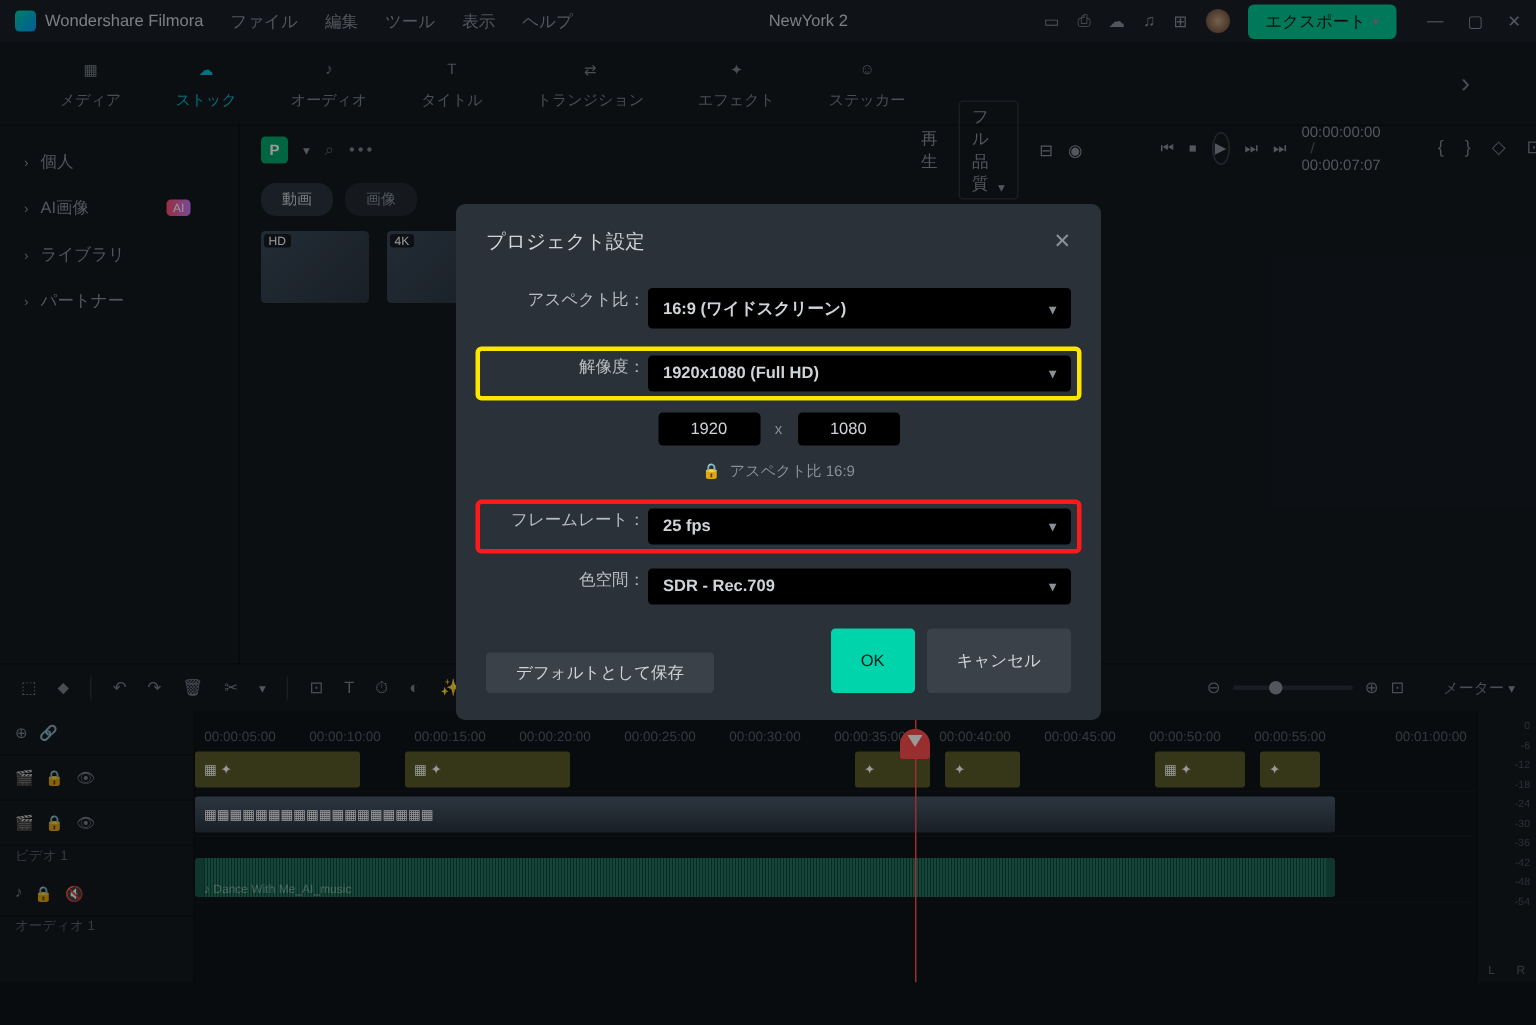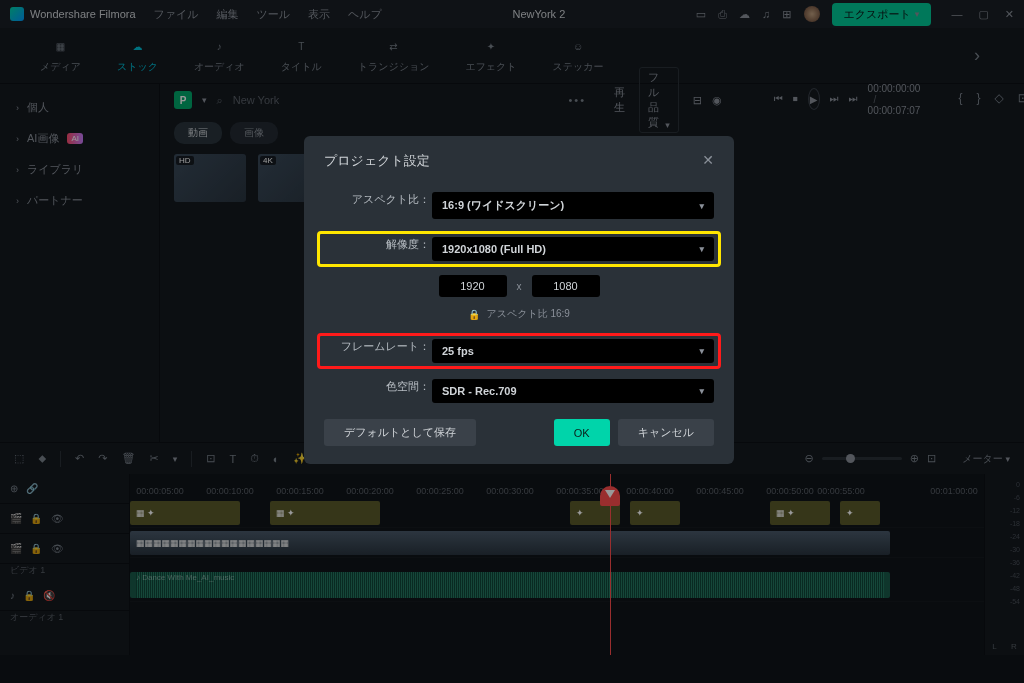--- a/index.html
+++ b/index.html
@@ -20,21 +20,21 @@
 .toptool .tab { display: flex; flex-direction: column; align-items: center; gap: 4px; font-size: 10px; color: #7a828b; cursor: pointer; }
 .toptool .tab.active { color: #00bcd4; }
 .toptool .tab .ticon { width: 20px; height: 18px; display: flex; align-items: center; justify-content: center; }
 .toptool .more { margin-left: auto; margin-right: 20px; font-size: 18px; color: #7a828b; }
 
 
 .maincontent { display: flex; height: 358px; }
 .leftside { width: 160px; background: #14191f; border-right: 1px solid #0c1014; padding: 8px 0; }
 .leftside .nav { padding: 8px 16px; font-size: 11px; color: #8a9099; display: flex; align-items: center; gap: 8px; cursor: pointer; }
 .leftside .nav .chev { font-size: 9px; }
-.ai-badge { background: linear-gradient(90deg,#ff4d6d,#c77dff); color: #fff; font-size: 8px; padding: 1px 4px; border-radius: 3px; }
+.ai-badge { background: linear-gradient(90deg,#ff4d6d,#c77dff); color: #fff; font-size: 8px; padding: 1px 4px; border-radius: 3px; margin-left: 44px; }
 
 .browser { flex: 1; background: #14191f; display: flex; flex-direction: column; }
 .browser-head { height: 32px; display: flex; align-items: center; padding: 0 14px; gap: 10px; }
 .browser-head .prov-icon { width: 18px; height: 18px; background: #00a86b; border-radius: 3px; display: flex; align-items: center; justify-content: center; color: #fff; font-size: 10px; font-weight: bold; }
 .browser-head .search { flex: 1; color: #5a6068; font-size: 11px; }
 .browser-head .dots { color: #7a828b; letter-spacing: 2px; }
 .sub-tabs { display: flex; gap: 8px; padding: 6px 14px; }
 .sub-tabs .st { padding: 4px 14px; font-size: 10px; border-radius: 10px; background: #232a32; color: #8a9099; }
 .sub-tabs .st.active { background: #2a353d; color: #d0d4d8; }
 .thumbs { display: flex; flex-wrap: wrap; gap: 12px; padding: 4px 14px; }
@@ -94,21 +94,21 @@
 .dlg-row.hl-yellow { border: 3px solid #ffe600; border-radius: 4px; padding: 3px 4px; margin-left: -7px; margin-right: -7px; margin-bottom: 8px; }
 .dlg-row.hl-red { border: 3px solid #ff1a1a; border-radius: 4px; padding: 3px 4px; margin-left: -7px; margin-right: -7px; margin-bottom: 10px; }
 .dim-inputs { display: flex; align-items: center; gap: 10px; justify-content: center; margin-bottom: 10px; }
 .dim-inputs input { width: 68px; background: #000000; border: none; color: #d0d4d8; padding: 5px 8px; border-radius: 3px; font-size: 11px; text-align: center; }
 .dim-x { color: #8a9099; font-size: 10px; }
 .aspect-lock { text-align: center; font-size: 10px; color: #8a9099; margin-bottom: 12px; display: flex; align-items: center; justify-content: center; gap: 6px; }
 .dlg-foot { display: flex; justify-content: flex-end; gap: 8px; margin-top: 16px; }
 .dlg-foot button { padding: 6px 20px; border: none; border-radius: 3px; font-size: 11px; cursor: pointer; }
 .btn-ok { background: #00d4aa; color: #0a1f1a; font-weight: 500; }
 .btn-cancel { background: #3a4149; color: #d0d4d8; }
-.btn-default { background: #3a4149; color: #d0d4d8; padding: 6px 14px; margin-right: auto; }
+.btn-default { background: #3a4149; color: #d0d4d8; padding: 6px 14px; margin-right: auto; margin-top: 16px; }
 .chev-d { font-size: 9px; color: #8a9099; }
 svg { display: block; }
 </style>
 </head>
 <body>
 
 <div class="titlebar">
   <div class="logo">
     <div class="logo-icon"></div>
     <span>Wondershare Filmora</span>
@@ -191,21 +191,20 @@
         <span class="chev">›</span>
         <span>パートナー</span>
       </div>
   </div>
 
   <div class="browser">
     <div class="browser-head">
       <div class="prov-icon">P</div>
       <span class="chev-d">▾</span>
       <span style="color:#5a6068">⌕</span>
-      <span class="search">New York</span>
       <span class="dots">•••</span>
     </div>
     <div class="sub-tabs">
       <div class="st active">動画</div>
       <div class="st">画像</div>
     </div>
     <div class="thumbs">
       <div class="th">
           <span class="badge">HD</span>
         </div>
@@ -325,38 +324,38 @@
       <span style="left:30px">00:00:05:00</span>
       <span style="left:100px">00:00:10:00</span>
       <span style="left:170px">00:00:15:00</span>
       <span style="left:240px">00:00:20:00</span>
       <span style="left:310px">00:00:25:00</span>
       <span style="left:380px">00:00:30:00</span>
       <span style="left:450px">00:00:35:00</span>
       <span style="left:520px">00:00:40:00</span>
       <span style="left:590px">00:00:45:00</span>
       <span style="left:660px">00:00:50:00</span>
-      <span style="left:711px">00:00:55:00</span>
+      <span style="left:730px">00:00:55:00</span>
       <span style="left:824px">00:01:00:00</span>
     </div>
     <div class="tl-track">
       <div class="clip txt" style="left:0;width:110px">▦ ✦</div>
       <div class="clip txt" style="left:140px;width:110px">▦ ✦</div>
       <div class="clip txt" style="left:440px;width:50px">✦</div>
       <div class="clip txt" style="left:500px;width:50px">✦</div>
       <div class="clip txt" style="left:640px;width:60px">▦ ✦</div>
       <div class="clip txt" style="left:710px;width:40px">✦</div>
     </div>
     <div class="tl-track">
       <div class="clip video" style="left:0;width:760px">▦▦▦▦▦▦▦▦▦▦▦▦▦▦▦▦▦▦</div>
     </div>
     <div style="height:12px"></div>
     <div class="tl-track" style="height:32px">
       <div class="clip audio" style="left:0;width:760px">
-        <span style="position:absolute;left:6px;top:1px;font-size:8px">♪ <span>Dance With Me_AI_music</span></span>
+        <span style="position:absolute;left:6px;top:16px;font-size:8px">♪ <span>Dance With Me_AI_music</span></span>
         <div class="audio-wave"></div>
       </div>
     </div>
     <div class="playhead">
         <svg style="position:absolute;top:16px;left:-5px" width="10" height="10">
           <path d="M0 0 L10 0 L5 8 Z" fill="#fff"></path>
         </svg>
       </div>
   </div>
   <div class="tl-meter">

